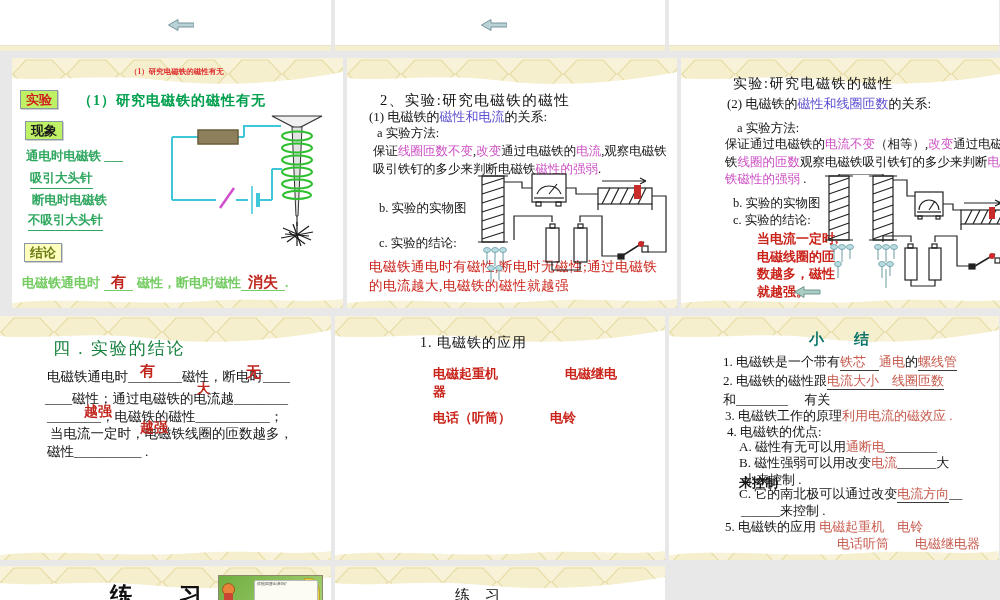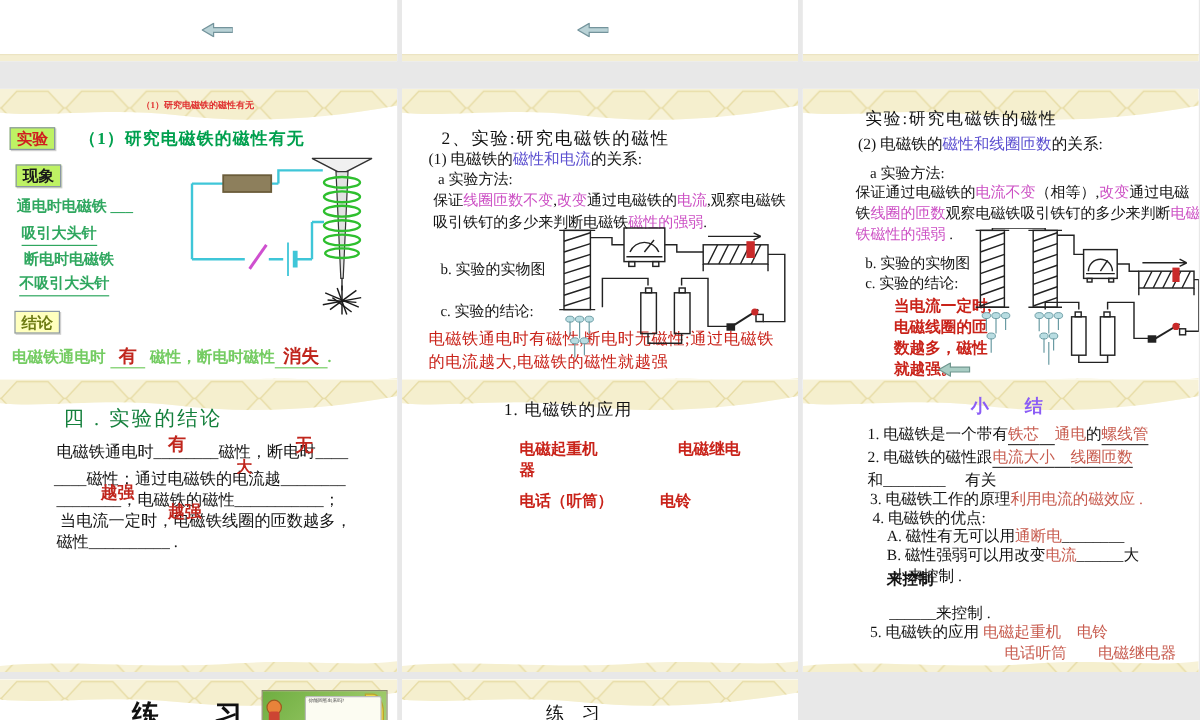--- a/index.html
+++ b/index.html
@@ -3,21 +3,21 @@
 <meta charset="utf-8">
 <style>
   html,body{margin:0;padding:0;}
   body{font-family:"Liberation Serif", serif;}
   .canvas{position:relative;width:1000px;height:600px;background:#e8e8e8;overflow:hidden;}
   .slide{position:absolute;background:#ffffff;width:330px;overflow:hidden;}
   .c1{left:0;width:331px;}
   .c2{left:335px;}
   .c3{left:669px;}
   .r0{top:-195px;height:246px;}
-  .r1{top:74px;height:250px;}
+  .r1{top:58px;height:250px;margin-left:12px;}
   .r2{top:316px;height:244px;}
   .r3{top:566px;height:246px;}
   .band{position:absolute;left:0;width:100%;display:block;}
   .band-top{top:0;height:28px;}
   .band-bot{bottom:0;height:12px;}
   .sliver{position:absolute;left:0;right:0;bottom:0;height:5px;background:#f4eed2;border-top:1px solid #ece4c2;}
   .t{position:absolute;white-space:nowrap;line-height:1.25;}
   .wrap{position:absolute;white-space:normal;}
   .tagbox{position:absolute;border:1px solid #8a97a5;background:#bef264;padding:0 5px;font-weight:bold;font-size:13px;line-height:17px;box-shadow:1px 1px 0 #cfcfcf;}
   .tag-red{color:#cf1f1f;}
@@ -327,40 +327,43 @@
       <path d="M0,7 C55,1 125,10 195,5 C245,1 295,8 330,3 V12 H0 Z" fill="#f7f2d8"></path>
       <path d="M0,7 C55,1 125,10 195,5 C245,1 295,8 330,3 V12 H0 Z" fill="url(#hexpat)"></path>
     </svg>
   </div>
 
   <div class="slide r2 c3">
     <svg class="band band-top" viewBox="0 0 330 28" preserveAspectRatio="none">
       <path d="M0,0 H330 V14 C268,26 204,29 148,22 C92,15 38,24 0,20 Z" fill="#f7f2d8"></path>
       <path d="M0,0 H330 V14 C268,26 204,29 148,22 C92,15 38,24 0,20 Z" fill="url(#hexpat)"></path>
     </svg>
-    <div class="t" style="left:140px;top:14px;font-size:15px;font-weight:bold;color:#8b5cf6;">小　　结</div>
+    <div class="t" style="left:140px;top:14px;font-size:15px;font-weight:bold;color:#0f766e;">小　　结</div>
     <div class="t sum-line" style="left:54px;top:38px;">
       <span>1. 电磁铁是一个带有</span><span class="sred ub-dark">铁芯</span><span class="ub-dark">　</span><span class="sred">通电</span><span>的</span><span class="sred ub-dark">螺线管</span>
     </div>
     <div class="t sum-line" style="left:54px;top:57px;">
       <span>2. 电磁铁的磁性跟</span><span class="sred ub-dark">电流大小</span><span class="ub-dark">　</span><span class="sred ub-dark">线圈匝数</span>
     </div>
     <div class="t sum-line" style="left:54px;top:76px;">和________　 有关</div>
     <div class="t sum-line" style="left:56px;top:92px;">
       <span>3. 电磁铁工作的原理</span><span class="sred">利用电流的磁效应 .</span>
     </div>
     <div class="t sum-line" style="left:58px;top:108px;">4. 电磁铁的优点:</div>
     <div class="t sum-line" style="left:70px;top:123px;">
       <span>A. 磁性有无可以用</span><span class="sred">通断电</span><span>________</span>
     </div>
     <div class="t sum-line" style="left:70px;top:139px;">
       <span>B. 磁性强弱可以用改变</span><span class="sred">电流</span><span>______</span><span>大</span>
     </div>
     <div class="t sum-line" style="left:70px;top:139px;font-weight:bold;margin-top:20px;">来控制</div>
     <div class="t sum-line" style="left:74px;top:156px;">小来控制 .</div>
+    <div class="t sum-line" style="left:70px;top:170px;">
+      <span>C. 它的南北极可以通过改变</span><span class="sred ub-dark">电流方向</span><span>__</span>
+    </div>
     <div class="t sum-line" style="left:72px;top:187px;">______来控制 .</div>
     <div class="t sum-line" style="left:56px;top:203px;">
       <span>5. 电磁铁的应用</span><span> </span><span class="sred">电磁起重机　电铃</span>
     </div>
     <div class="t sred" style="left:168px;top:220px;font-size:13px;">电话听筒　　电磁继电器</div>
     <svg class="band band-bot" viewBox="0 0 330 12" preserveAspectRatio="none">
       <path d="M0,7 C55,1 125,10 195,5 C245,1 295,8 330,3 V12 H0 Z" fill="#f7f2d8"></path>
       <path d="M0,7 C55,1 125,10 195,5 C245,1 295,8 330,3 V12 H0 Z" fill="url(#hexpat)"></path>
     </svg>
   </div>

